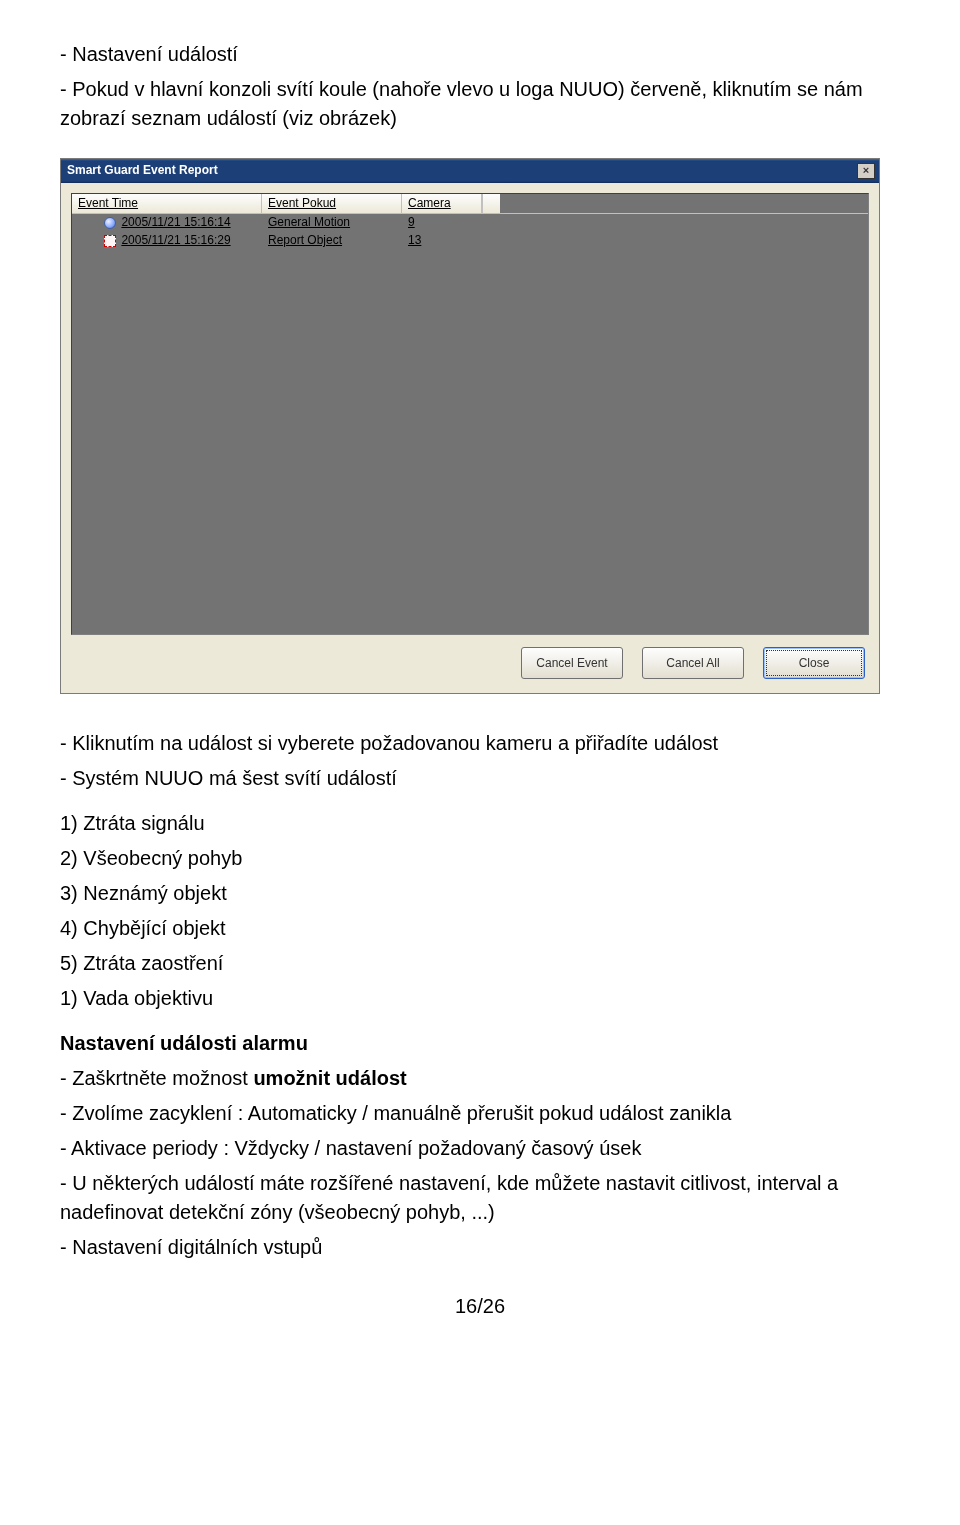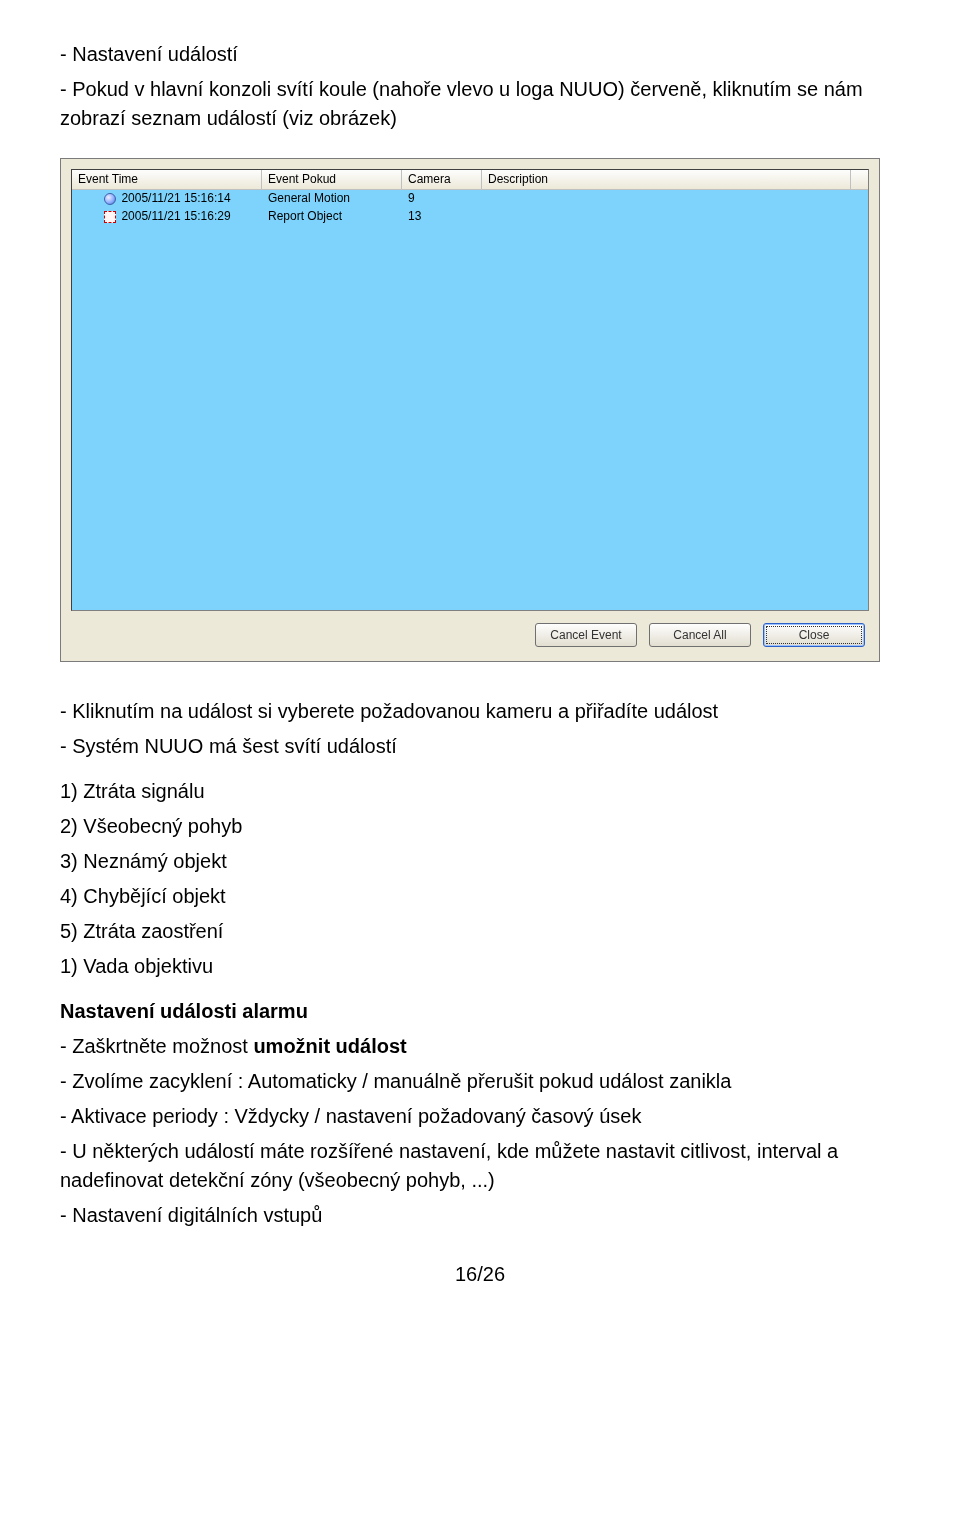--- a/index.html
+++ b/index.html
@@ -45,24 +45,25 @@
       align-items: center;
       justify-content: center;
       font-size: 11px;
       font-family: Arial, sans-serif;
       cursor: pointer;
     }
     .win-body {
       padding: 10px;
     }
     .list-frame {
-      background: #7dd3fc;
+      background: #737373;
       border: 1px solid #808080;
       border-top-color: #404040;
       border-left-color: #404040;
+      text-decoration: underline;
     }
     .list-header {
       display: flex;
       height: 20px;
       border-bottom: 1px solid #c0c0c0;
     }
     .list-header .hcell {
       background: linear-gradient(to bottom, #fdfdfd, #ece9d8);
       border-right: 1px solid #c0c0c0;
       display: flex;
@@ -106,29 +107,30 @@
       background:#fff7f7;
     }
     .button-row {
       display:flex;
       justify-content:flex-end;
       gap:12px;
       padding:12px 4px 4px 4px;
     }
     .win-btn {
       min-width:102px;
-      height:24px;
+      height:32px;
       background: linear-gradient(to bottom, #fefefe, #e2ded0);
       border:1px solid #707070;
       border-radius:3px;
       font-size:12px;
       font-family:Tahoma, Arial, sans-serif;
       color:#333;
       cursor:pointer;
       padding:0 10px;
+      margin-left:7px;
     }
     .win-btn.focus {
       outline:1px dotted #333;
       outline-offset:-4px;
       border:1px solid #2a60c8;
       box-shadow: inset 0 0 0 1px #9cc1ff;
     }
 
     .section-space { height: 10px; }
     .footer {
@@ -137,27 +139,30 @@
       font-size: 20px;
     }
   </style>
 </head>
 <body>
 
 <div class="para">- Nastavení událostí</div>
 <div class="para">- Pokud v hlavní konzoli svítí koule (nahoře vlevo u loga NUUO) červeně, kliknutím se nám zobrazí seznam událostí (viz obrázek)</div>
 
 <div class="window">
+  <div class="titlebar">
+    <span>Smart Guard Event Report</span>
+    <span class="close-x">×</span>
+  </div>
   <div class="win-body">
     <div class="list-frame">
       <div class="list-header">
         <div class="hcell c1">Event Time</div>
         <div class="hcell c2">Event Pokud</div>
         <div class="hcell c3">Camera</div>
-        <div class="hcell c4">Description</div>
         <div class="hcell c5"></div>
       </div>
       <div class="list-rows">
         <div class="list-row">
           <div class="cell c1">
             <span class="icon-evt">
                 <span class="icon-motion"></span>
               </span>
             <span>2005/11/21 15:16:14</span>
           </div>

